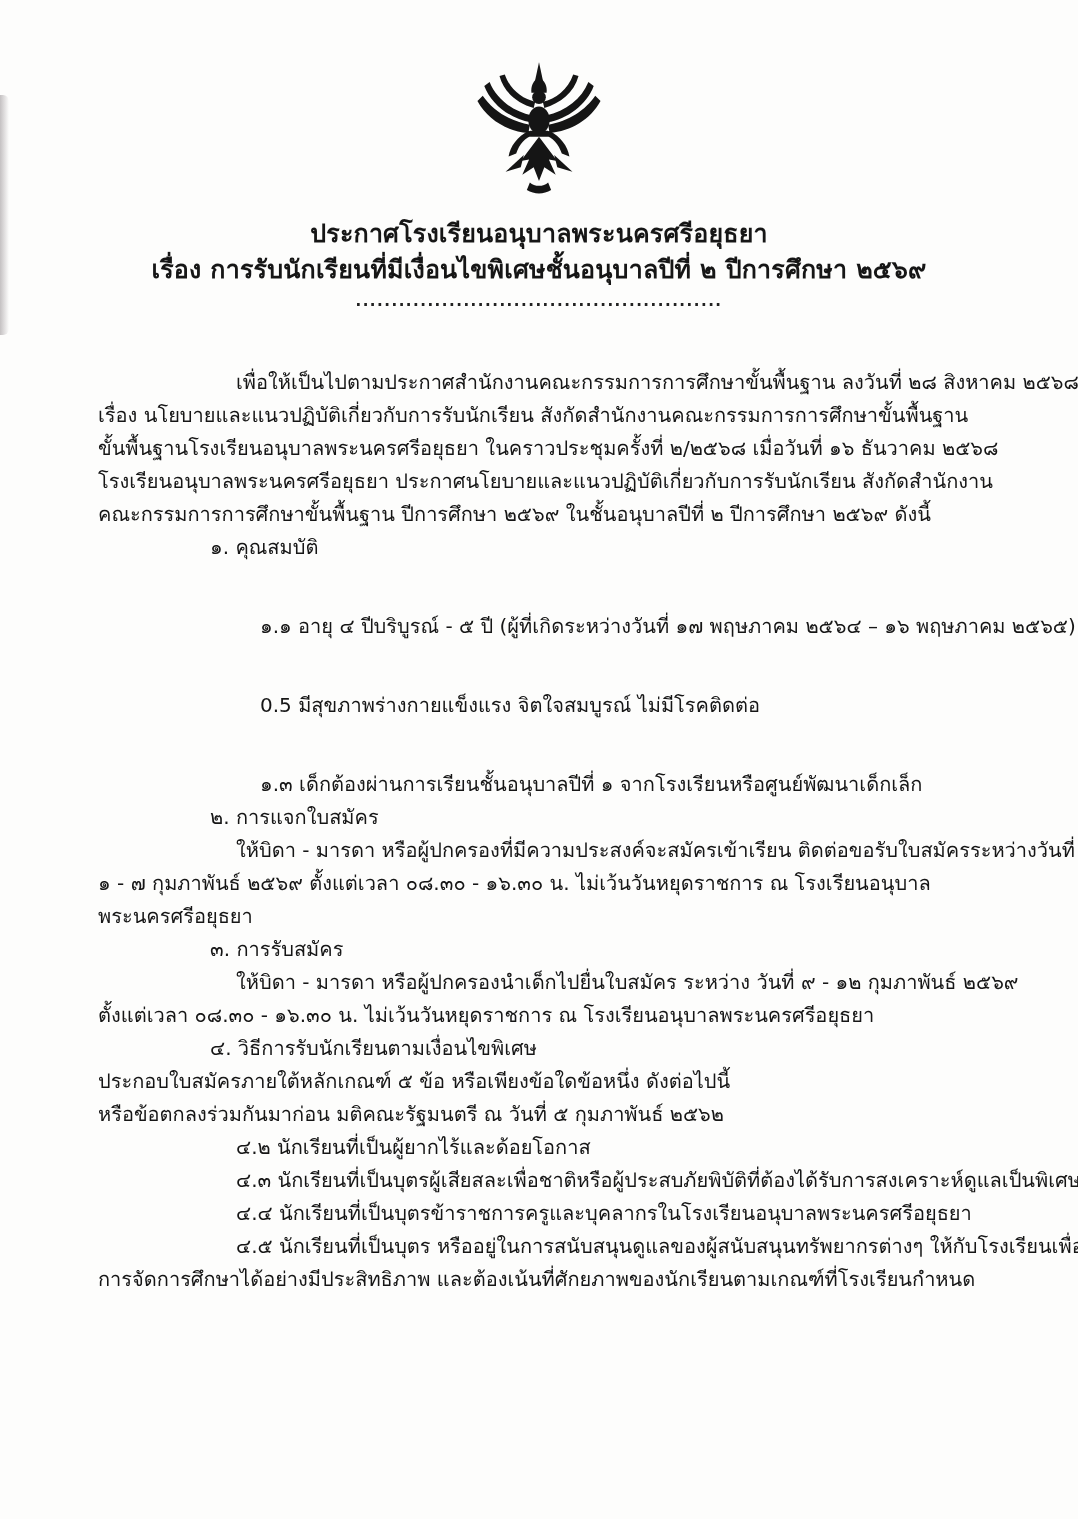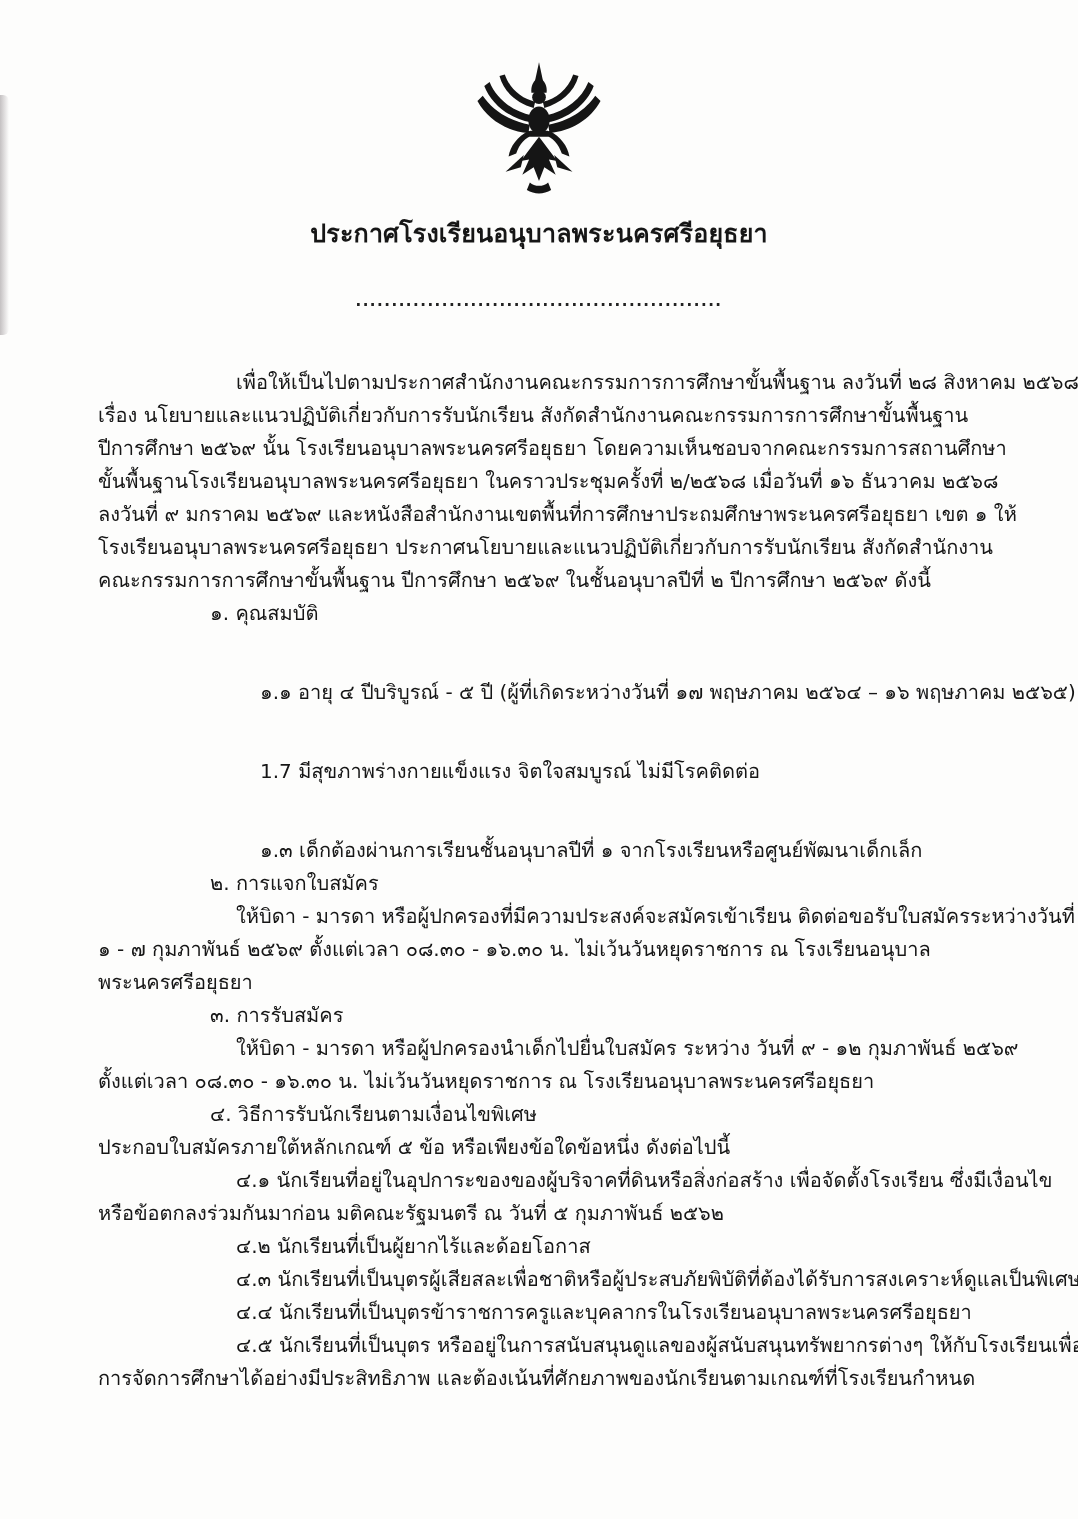--- a/index.html
+++ b/index.html
@@ -77,49 +77,47 @@
         <path d="M80,124 L56,146 L76,140 Z"></path>
         <path d="M120,124 L144,146 L124,140 Z"></path>
 
         <path d="M88,160 C94,166 106,166 112,160 L116,170 C106,176 94,176 84,170 Z"></path>
       </g>
     </svg>
   </div>
 
   <div class="title-block">
     <div>ประกาศโรงเรียนอนุบาลพระนครศรีอยุธยา</div>
+    <div>เรื่อง  การรับนักเรียนที่มีเงื่อนไขพิเศษชั้นอนุบาลปีที่ ๒ ปีการศึกษา ๒๕๖๙</div>
   </div>
   <div class="dots-line">...................................................</div>
 
   <div class="body-text">
     <div class="ln ind-first">เพื่อให้เป็นไปตามประกาศสำนักงานคณะกรรมการการศึกษาขั้นพื้นฐาน ลงวันที่ ๒๘  สิงหาคม  ๒๕๖๘</div>
     <div class="ln">เรื่อง นโยบายและแนวปฏิบัติเกี่ยวกับการรับนักเรียน สังกัดสำนักงานคณะกรรมการการศึกษาขั้นพื้นฐาน</div>
-    <div class="ln">ปีการศึกษา ๒๕๖๙ นั้น โรงเรียนอนุบาลพระนครศรีอยุธยา   โดยความเห็นชอบจากคณะกรรมการสถานศึกษา</div>
     <div class="ln">ขั้นพื้นฐานโรงเรียนอนุบาลพระนครศรีอยุธยา  ในคราวประชุมครั้งที่ ๒/๒๕๖๘  เมื่อวันที่ ๑๖ ธันวาคม ๒๕๖๘</div>
-    <div class="ln">ลงวันที่ ๙ มกราคม  ๒๕๖๙  และหนังสือสำนักงานเขตพื้นที่การศึกษาประถมศึกษาพระนครศรีอยุธยา  เขต ๑ ให้</div>
     <div class="ln">โรงเรียนอนุบาลพระนครศรีอยุธยา ประกาศนโยบายและแนวปฏิบัติเกี่ยวกับการรับนักเรียน  สังกัดสำนักงาน</div>
     <div class="ln">คณะกรรมการการศึกษาขั้นพื้นฐาน ปีการศึกษา  ๒๕๖๙  ในชั้นอนุบาลปีที่ ๒  ปีการศึกษา ๒๕๖๙ ดังนี้</div>
 
     <div class="ln ind-head">๑. คุณสมบัติ</div>
     <div class="ln ind-item">๑.๑  อายุ ๔  ปีบริบูรณ์ - ๕ ปี (ผู้ที่เกิดระหว่างวันที่ ๑๗ พฤษภาคม ๒๕๖๔ – ๑๖ พฤษภาคม  ๒๕๖๕)</div>
-    <div class="ln ind-item">1.7  มีสุขภาพร่างกายแข็งแรง จิตใจสมบูรณ์ ไม่มีโรคติดต่อ</div>
+    <div class="ln ind-item">0.5  มีสุขภาพร่างกายแข็งแรง จิตใจสมบูรณ์ ไม่มีโรคติดต่อ</div>
     <div class="ln ind-item">๑.๓  เด็กต้องผ่านการเรียนชั้นอนุบาลปีที่  ๑  จากโรงเรียนหรือศูนย์พัฒนาเด็กเล็ก</div>
 
     <div class="ln ind-head">๒. การแจกใบสมัคร</div>
     <div class="ln ind-first">ให้บิดา - มารดา หรือผู้ปกครองที่มีความประสงค์จะสมัครเข้าเรียน ติดต่อขอรับใบสมัครระหว่างวันที่</div>
     <div class="ln">๑ - ๗ กุมภาพันธ์ ๒๕๖๙  ตั้งแต่เวลา ๐๘.๓๐ - ๑๖.๓๐ น. ไม่เว้นวันหยุดราชการ ณ โรงเรียนอนุบาล</div>
     <div class="ln">พระนครศรีอยุธยา</div>
 
     <div class="ln ind-head">๓. การรับสมัคร</div>
     <div class="ln ind-first">ให้บิดา - มารดา หรือผู้ปกครองนำเด็กไปยื่นใบสมัคร ระหว่าง วันที่ ๙ - ๑๒ กุมภาพันธ์ ๒๕๖๙</div>
     <div class="ln">ตั้งแต่เวลา ๐๘.๓๐ - ๑๖.๓๐ น. ไม่เว้นวันหยุดราชการ  ณ โรงเรียนอนุบาลพระนครศรีอยุธยา</div>
 
     <div class="ln ind-head">๔. วิธีการรับนักเรียนตามเงื่อนไขพิเศษ</div>
     <div class="ln">ประกอบใบสมัครภายใต้หลักเกณฑ์ ๕ ข้อ หรือเพียงข้อใดข้อหนึ่ง ดังต่อไปนี้</div>
-    <div class="ln ind-first">๔.๑ นักเรียนที่อยู่ในอุปการะของของผู้บริจาคที่ดินหรือสิ่งก่อสร้าง เพื่อจัดตั้งโรงเรียน  ซึ่งมีเงื่อนไข</div>
     <div class="ln">หรือข้อตกลงร่วมกันมาก่อน มติคณะรัฐมนตรี ณ วันที่ ๕ กุมภาพันธ์ ๒๕๖๒</div>
     <div class="ln ind-first">๔.๒ นักเรียนที่เป็นผู้ยากไร้และด้อยโอกาส</div>
     <div class="ln ind-first">๔.๓ นักเรียนที่เป็นบุตรผู้เสียสละเพื่อชาติหรือผู้ประสบภัยพิบัติที่ต้องได้รับการสงเคราะห์ดูแลเป็นพิเศษ</div>
     <div class="ln ind-first">๔.๔ นักเรียนที่เป็นบุตรข้าราชการครูและบุคลากรในโรงเรียนอนุบาลพระนครศรีอยุธยา</div>
     <div class="ln ind-first">๔.๕ นักเรียนที่เป็นบุตร  หรืออยู่ในการสนับสนุนดูแลของผู้สนับสนุนทรัพยากรต่างๆ  ให้กับโรงเรียนเพื่อ</div>
     <div class="ln">การจัดการศึกษาได้อย่างมีประสิทธิภาพ  และต้องเน้นที่ศักยภาพของนักเรียนตามเกณฑ์ที่โรงเรียนกำหนด</div>
   </div>
 </div>
 
 </body></html>

